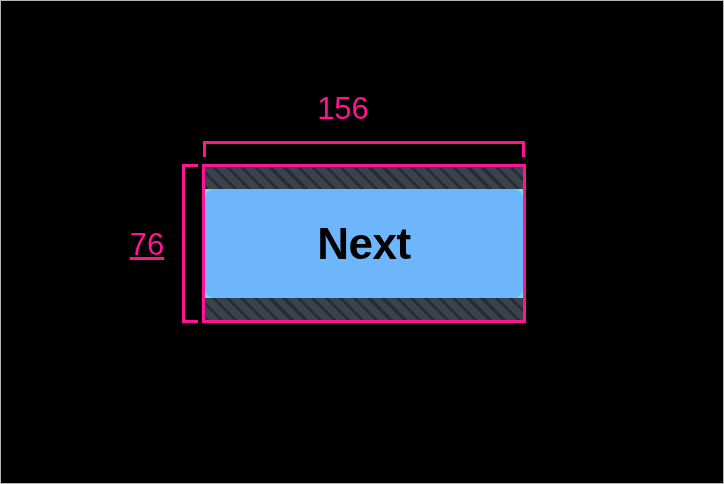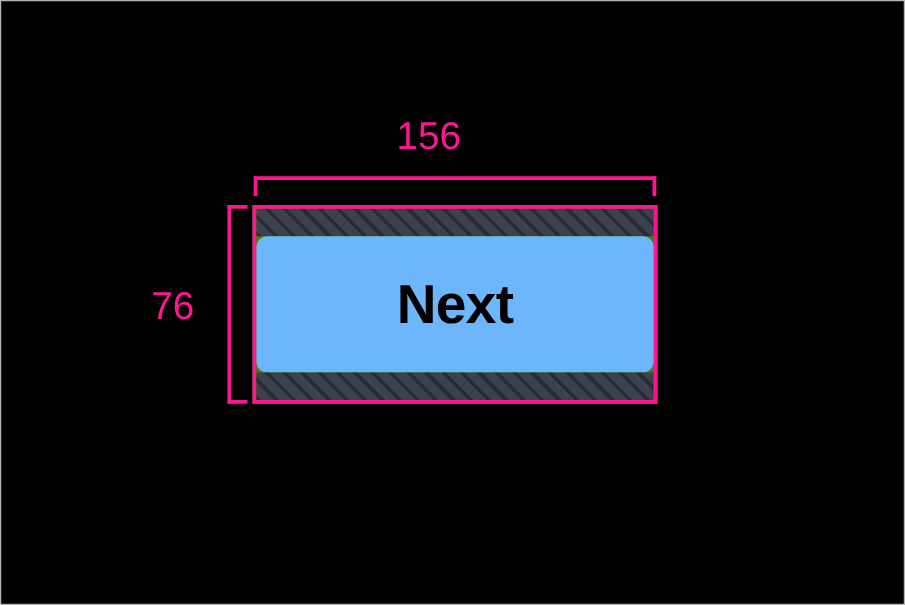--- a/index.html
+++ b/index.html
@@ -21,21 +21,21 @@
 
   
   #element-box {
     position: absolute;
     left: 201px;
     top: 163px;
     width: 324px;
     height: 159px;
     box-sizing: border-box;
     border: 3px solid #ff1493;
-    background: #4d7c0f;
+    background: #5eead4;
     overflow: hidden;
   }
 
   
   .hatch-band {
     position: absolute;
     left: 0;
     right: 0;
     height: 22px;
     background-color: #343b47;
@@ -98,21 +98,22 @@
     position: absolute;
     left: 343px;
     top: 0;
     transform: translateX(-50%);
   }
 
   #height-label {
     left: 120px;
     top: 228px;
     width: 52px;
-    text-align: left;
+    text-align: center;
+    text-decoration: underline;
   }
 
   
   #width-bracket {
     position: absolute;
     left: 202px;
     top: 140px;
     width: 322px;
     height: 16px;
     box-sizing: border-box;

